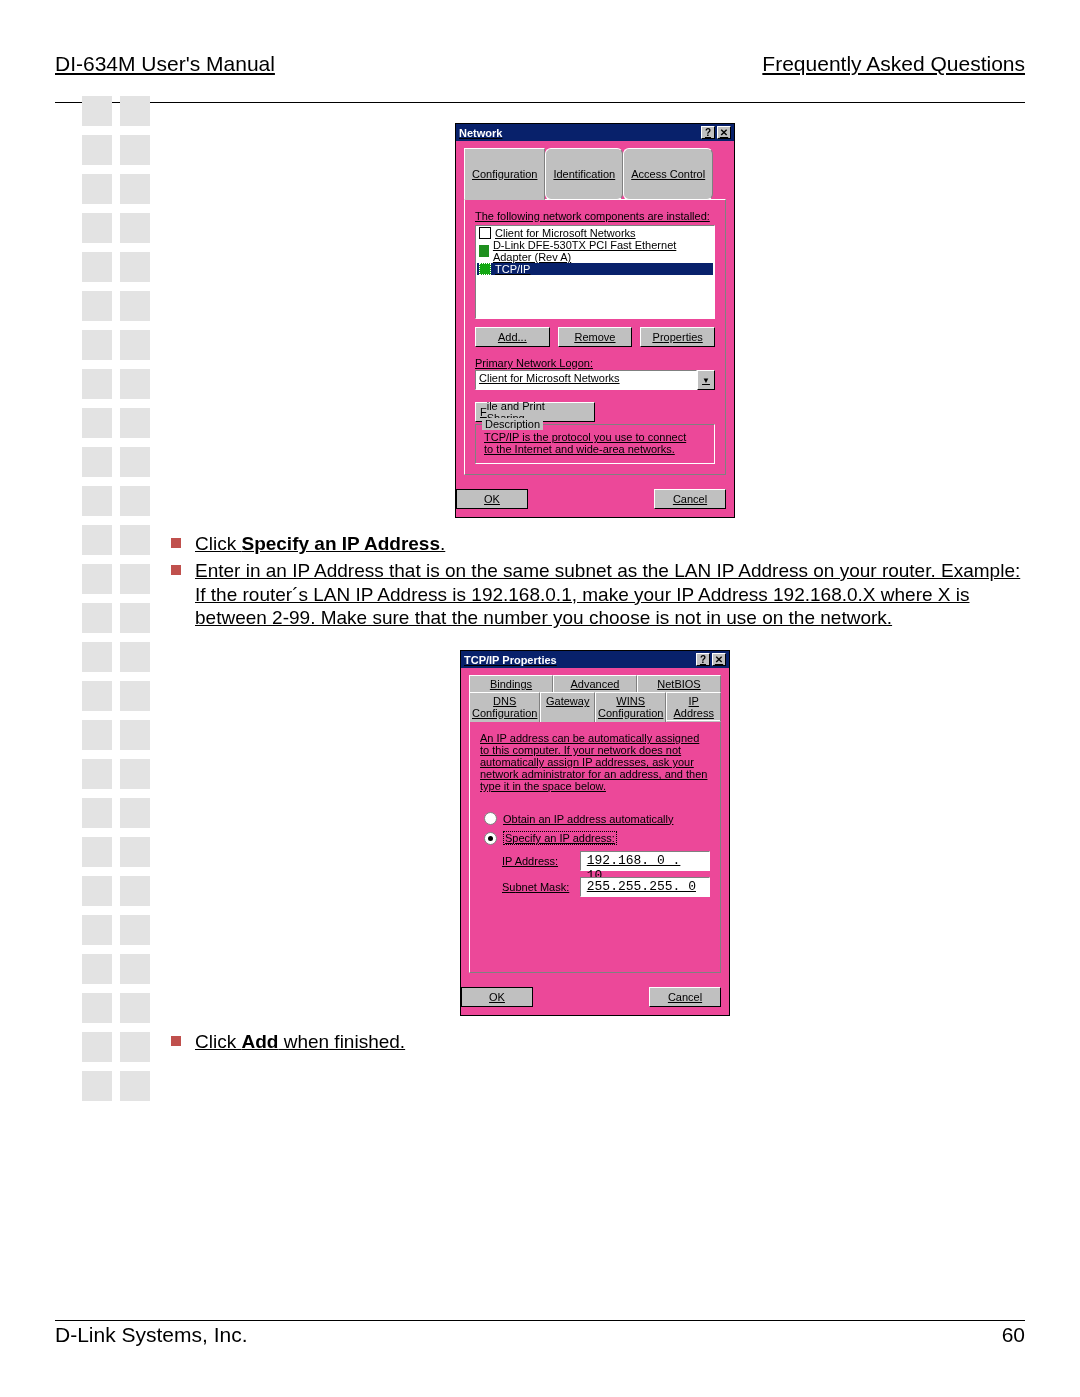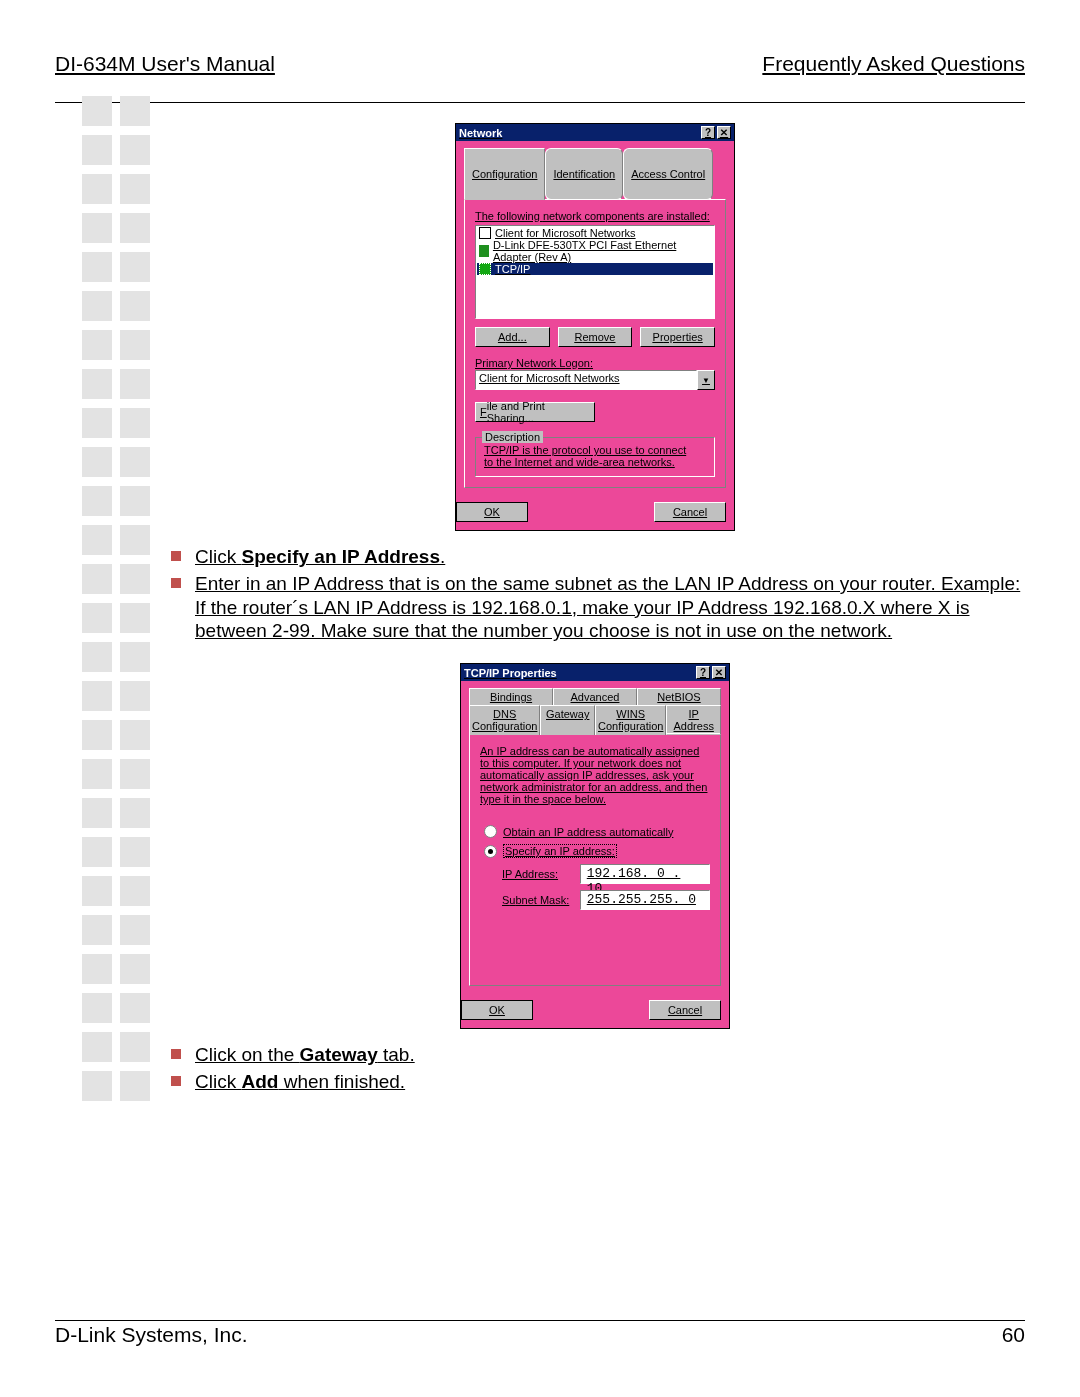--- a/index.html
+++ b/index.html
@@ -206,21 +206,21 @@
     align-items: center;
     justify-content: center;
     font-size: 8px;
   }
   .group {
     border-top: 1px solid #808080;
     border-left: 1px solid #808080;
     border-right: 1px solid #fff;
     border-bottom: 1px solid #fff;
     padding: 6px 16px 8px 8px;
-    margin-top: 15px;
+    margin-top: 2px;
     position: relative;
   }
   .group-title {
     position: absolute;
     top: -7px;
     left: 6px;
     background: #c0c0c0;
     padding: 0 3px;
     font-size: 11px;
   }
@@ -489,23 +489,20 @@
         </div>
       </div>
       <div class="dlg-btnbar">
         <div class="winbtn winbtn-def">OK</div>
         <div class="winbtn">Cancel</div>
       </div>
     </div>
 
     <ul class="bullets">
       <li>
-        <span>Click on the </span><span class="bold">Gateway</span><span> tab.</span>
-      </li>
-      <li>
         <span>Click </span><span class="bold">Add</span><span> when finished.</span>
       </li>
     </ul>
 
   </div>
 
   <div style="position:absolute; left:55px; right:55px; bottom:40px;">
     <hr class="bot-hr">
     <div class="footer-row">
       <span>D-Link Systems, Inc.</span>

